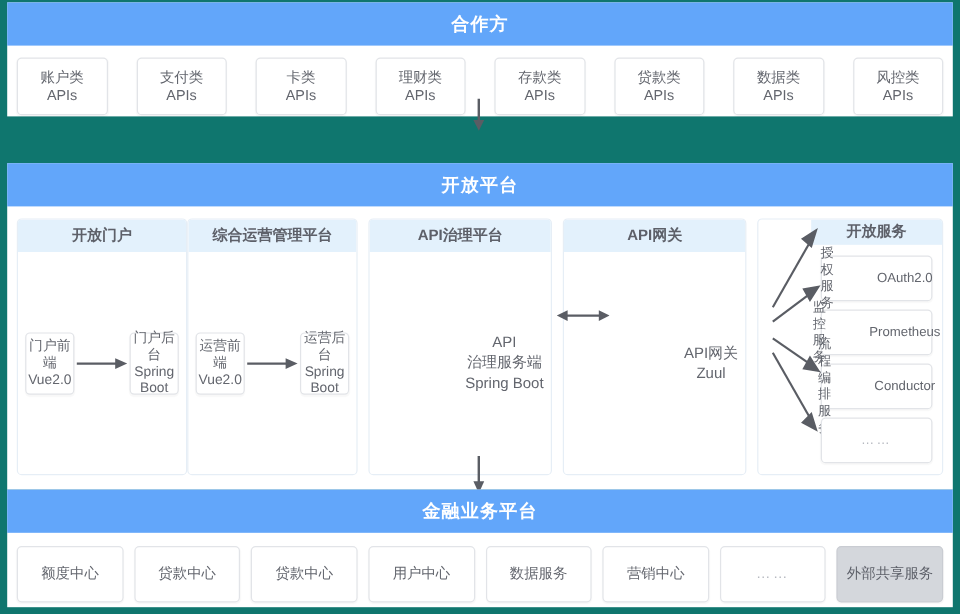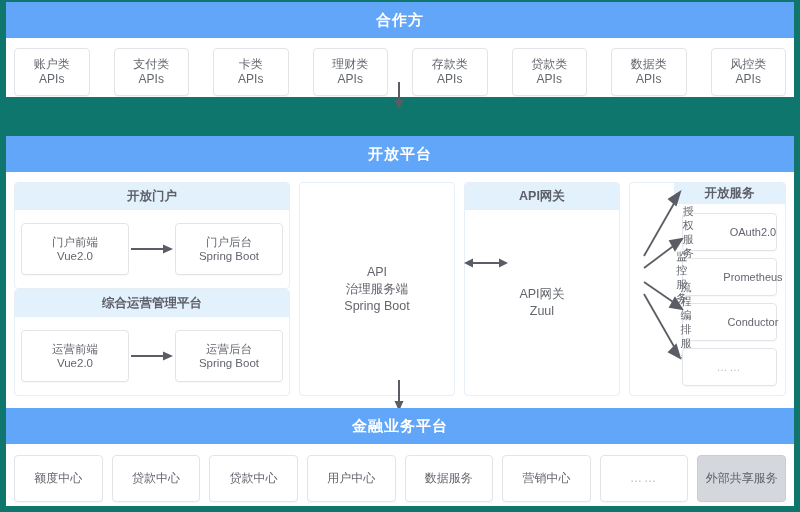--- a/index.html
+++ b/index.html
@@ -89,31 +89,31 @@
     font-weight: bold;
     height: 27px;
     display: flex;
     align-items: center;
     justify-content: center;
   }
   .panel-body {
     flex: 1;
     display: flex;
     align-items: center;
-    justify-content: center;
+    justify-content: flex-end;
     position: relative;
     padding: 6px;
     box-sizing: border-box;
   }
 
   
   .col-left {
     width: 284px;
     display: flex;
-    flex-direction: column;
+    flex-direction: row;
   }
   .col-left .panel { flex: 1 1 0; }
 
   .pair {
     display: flex;
     align-items: center;
     justify-content: center;
     gap: 0px;
     width: 100%;
   }
@@ -325,20 +325,21 @@
                 <span>运营后台</span>
                 <span>Spring Boot</span>
               </div>
             </div>
           </div>
         </div>
 
       </div>
 
       <div class="panel col-gov">
+        <div class="panel-title">API治理平台</div>
         <div class="panel-body">
           <div class="big-text">
             <div>API</div>
             <div>治理服务端</div>
             <div>Spring Boot</div>
           </div>
         </div>
       </div>
 
       <div class="panel col-gw">

